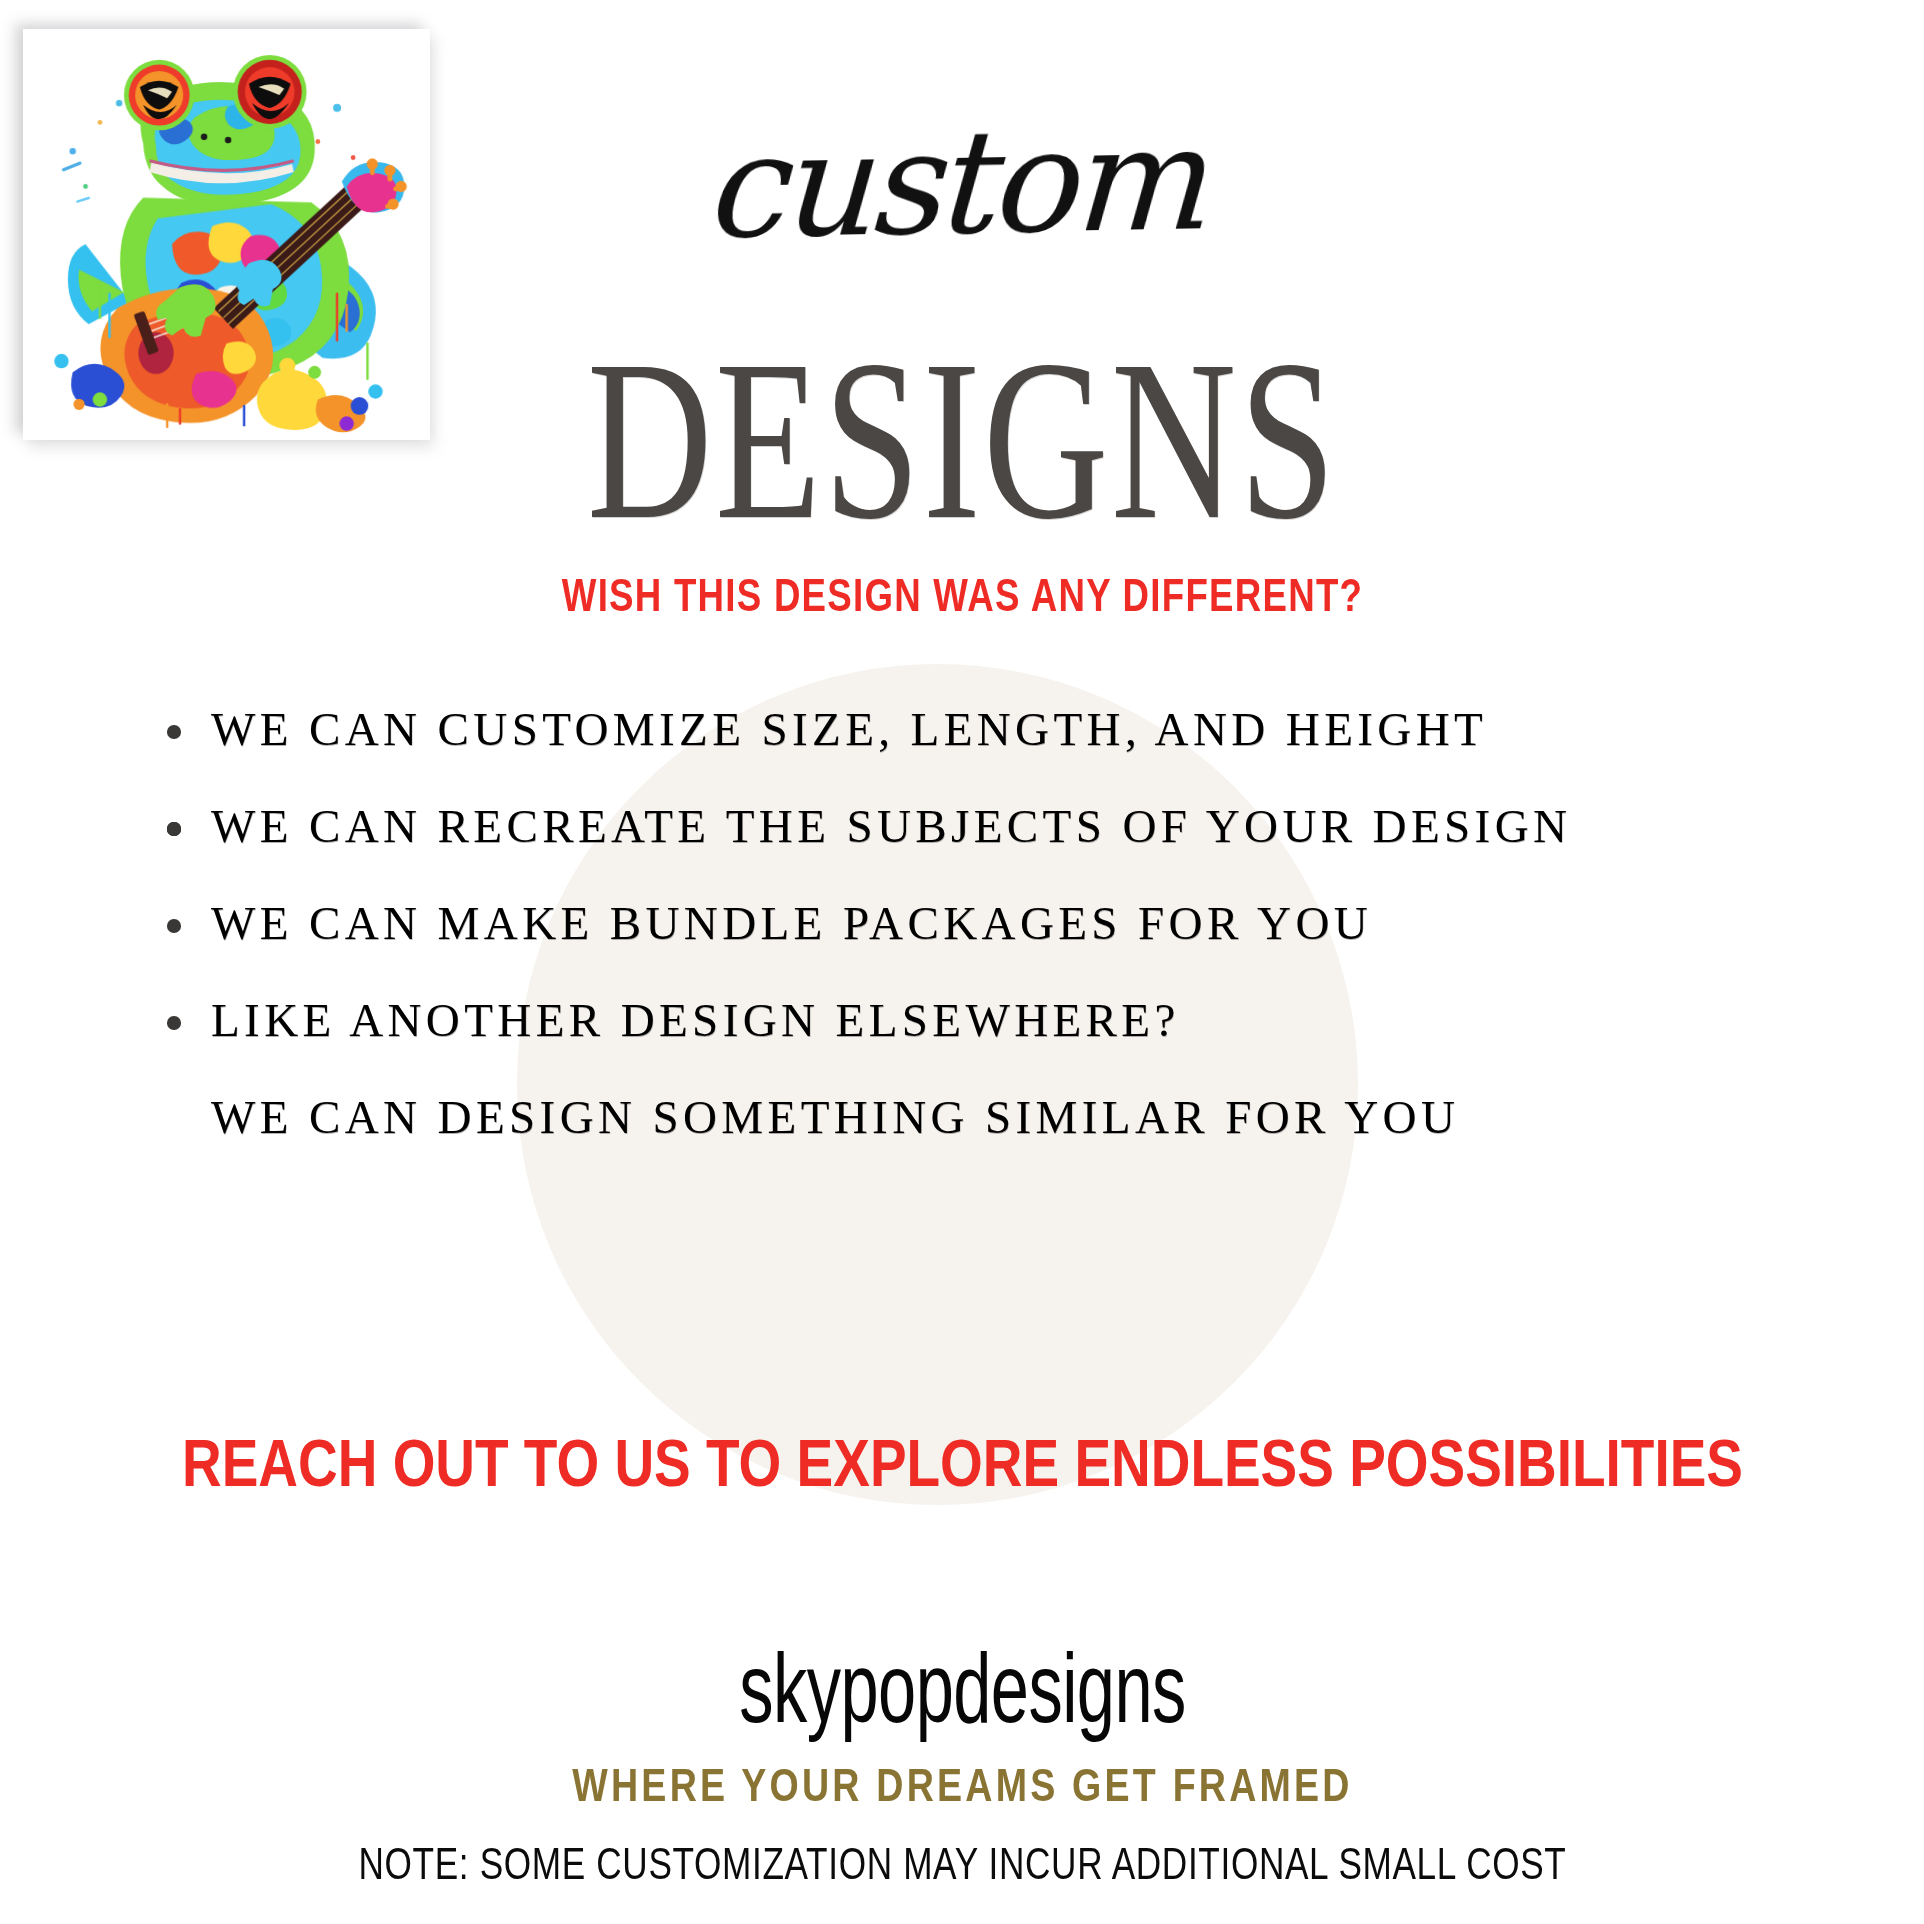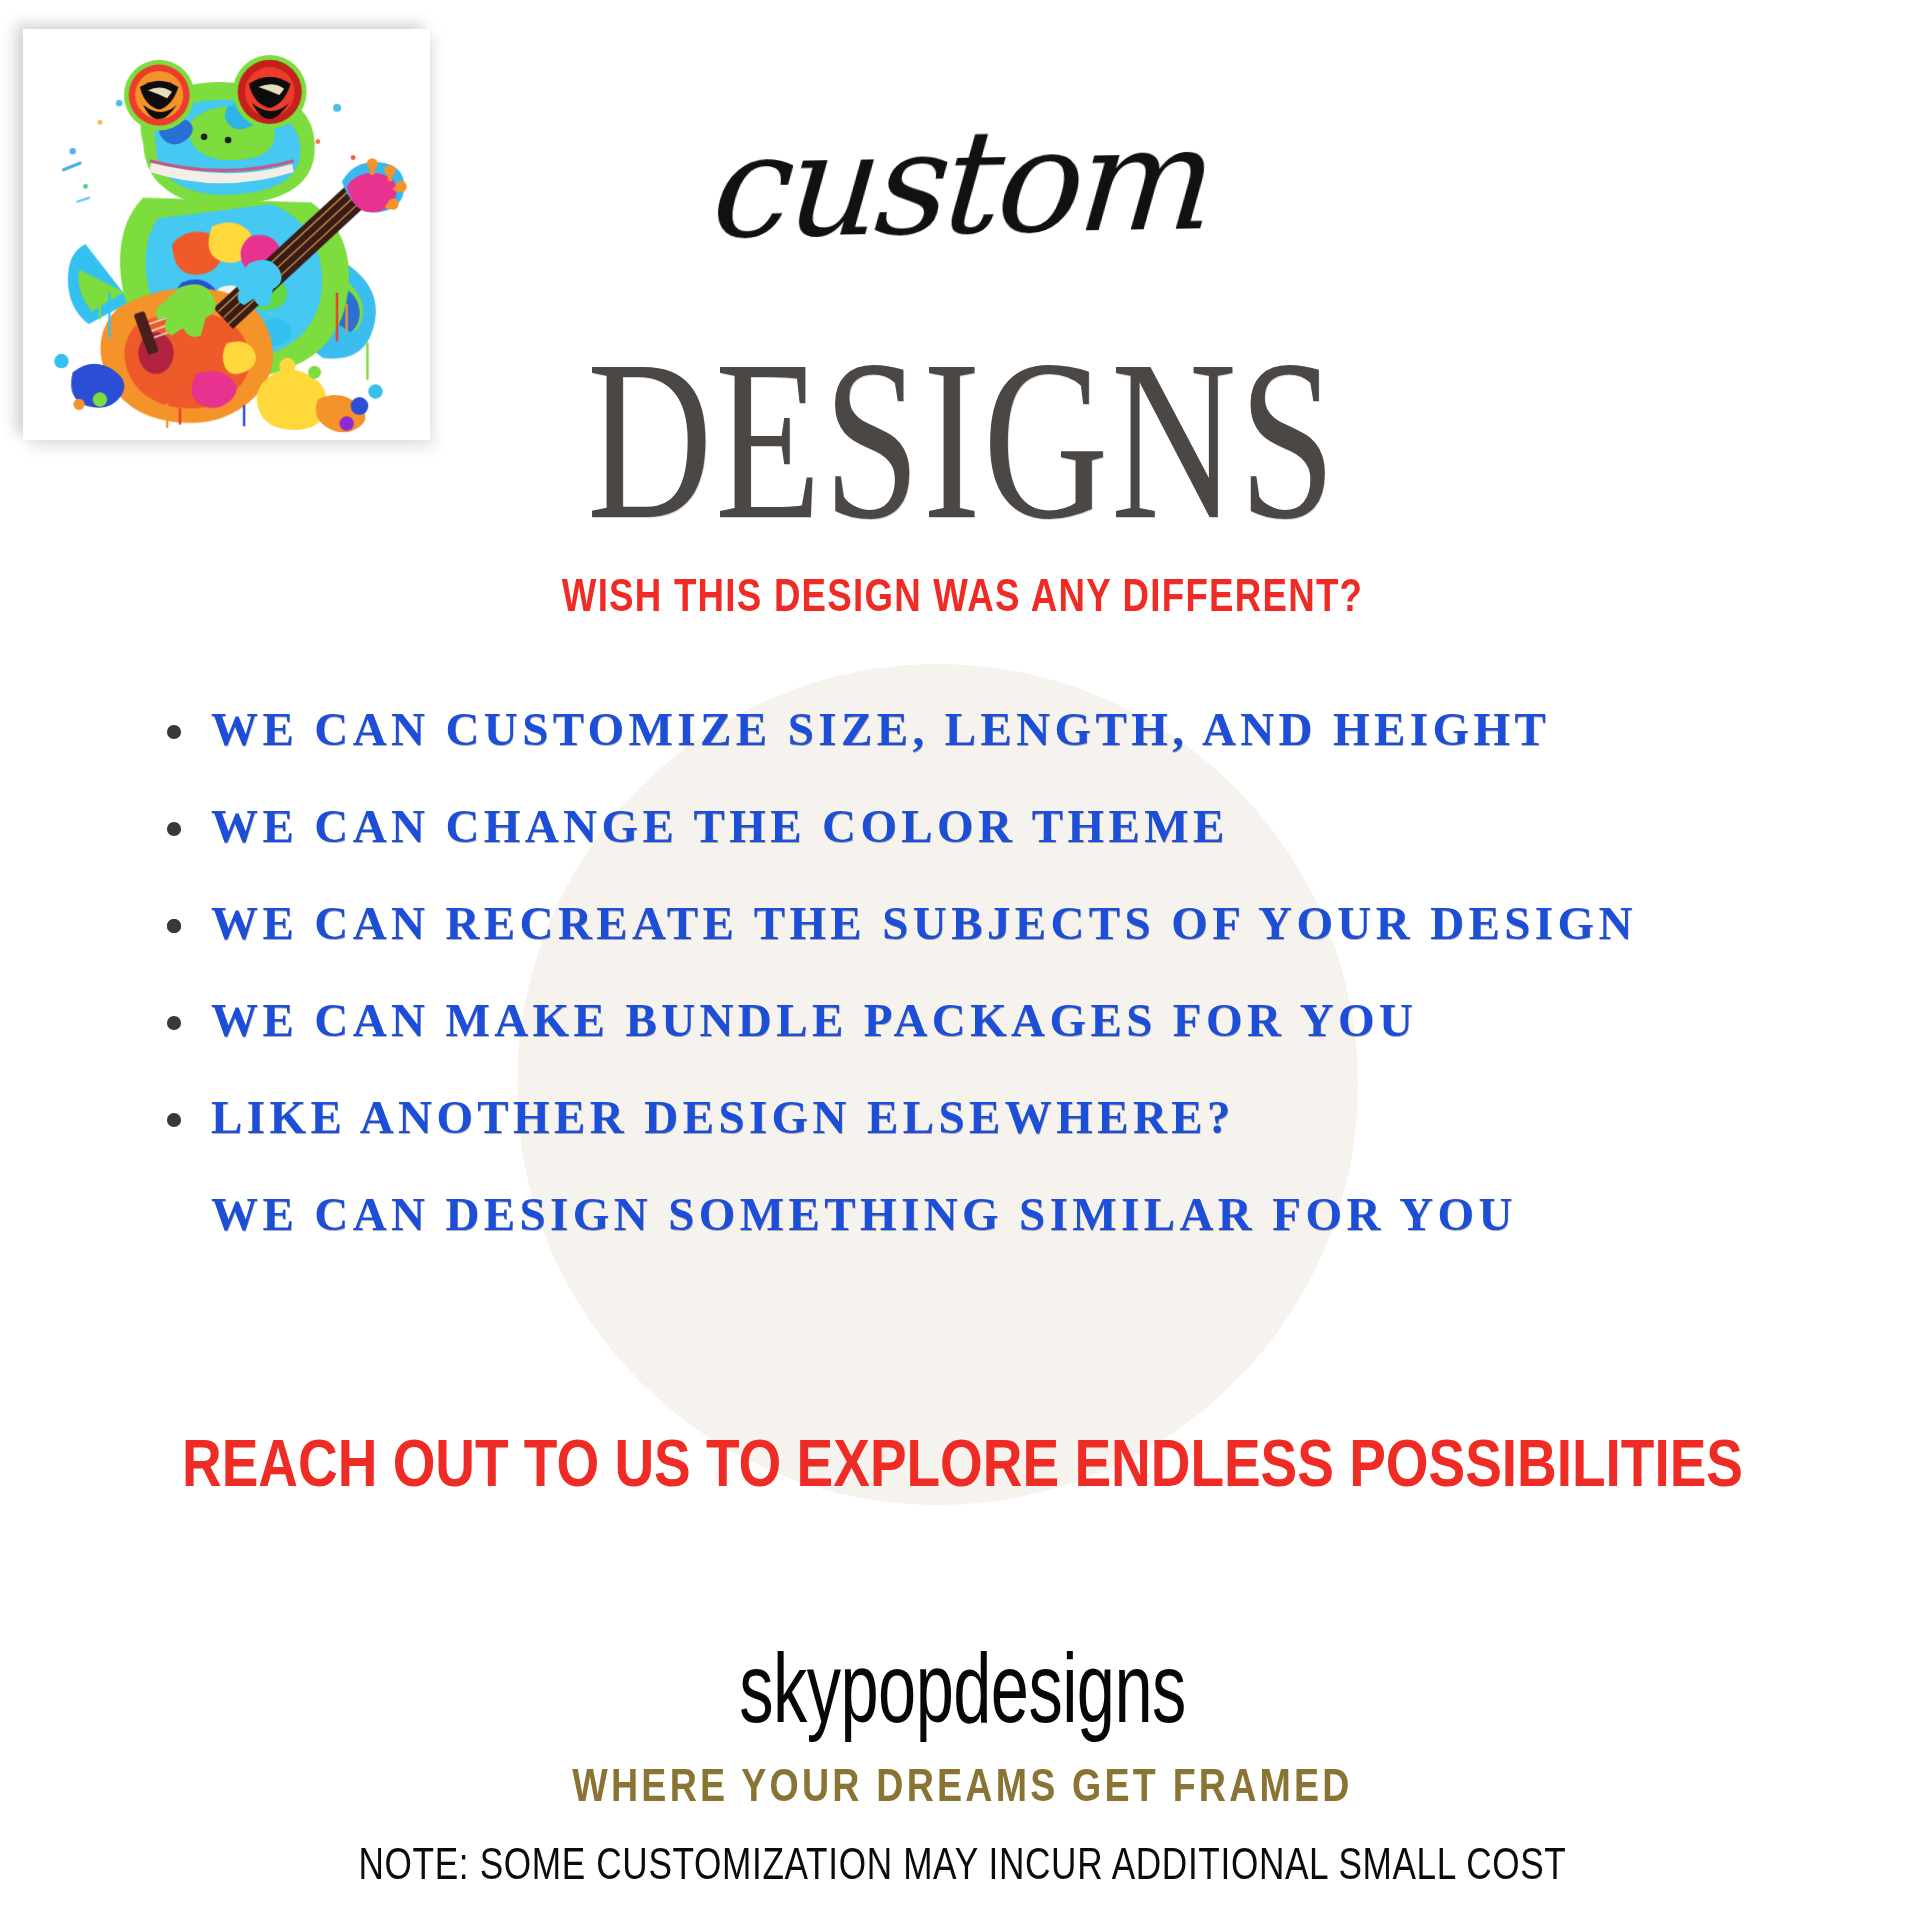--- a/index.html
+++ b/index.html
@@ -92,24 +92,24 @@
     z-index:4;
     list-style:none;
     margin:0;padding:0;
   }
   #feature-list li{
     position:relative;
     display:block;
     padding-left:55px;
     margin:0 0 50px 0;
     font-family:"Liberation Serif", serif;
-    font-weight:700;
+    font-weight:400;
     font-size:47px;
     line-height:1.0;
-    color:#1d4ed8;
+    color:#000000;
     letter-spacing:4.4px;
     white-space:nowrap;
     text-shadow:0.5px 0.5px 0 rgba(0,0,0,.30);
   }
   #feature-list li .dot{
     position:absolute;
     left:11.2px; top:19px;
     width:13.6px;height:13.6px;
     border-radius:50%;
     background:#3a3836;
@@ -322,21 +322,20 @@
   <div id="tagline-question">WISH  THIS  DESIGN  WAS ANY DIFFERENT?</div>
 </div>
 
 <ul id="feature-list">
   <li>
     <span class="dot"></span>
     <span>WE CAN CUSTOMIZE SIZE, LENGTH, AND HEIGHT</span>
   </li>
   <li>
     <span class="dot"></span>
-    <span>WE CAN CHANGE THE COLOR THEME</span>
   </li>
   <li>
     <span class="dot"></span>
   </li>
   <li>
     <span class="dot"></span>
     <span>WE CAN RECREATE THE SUBJECTS OF YOUR DESIGN</span>
   </li>
   <li>
     <span class="dot"></span>

